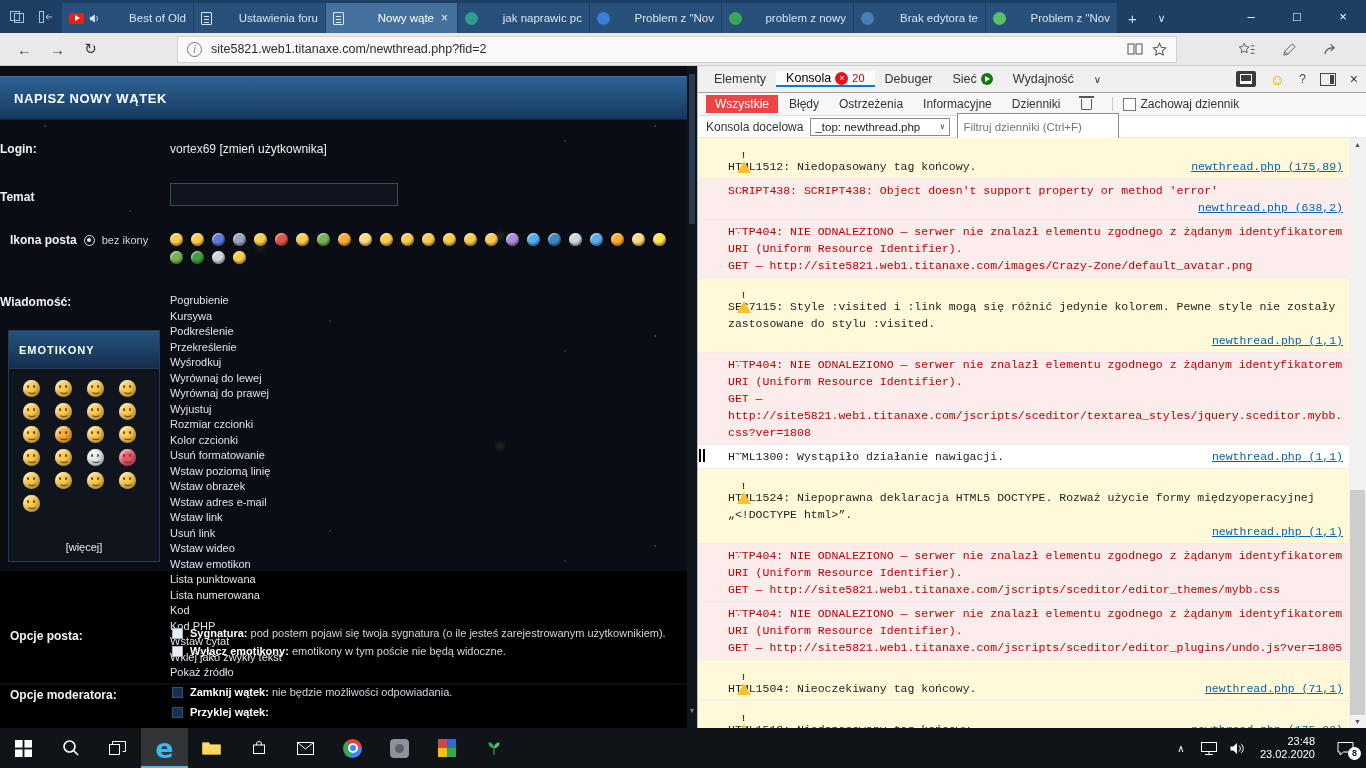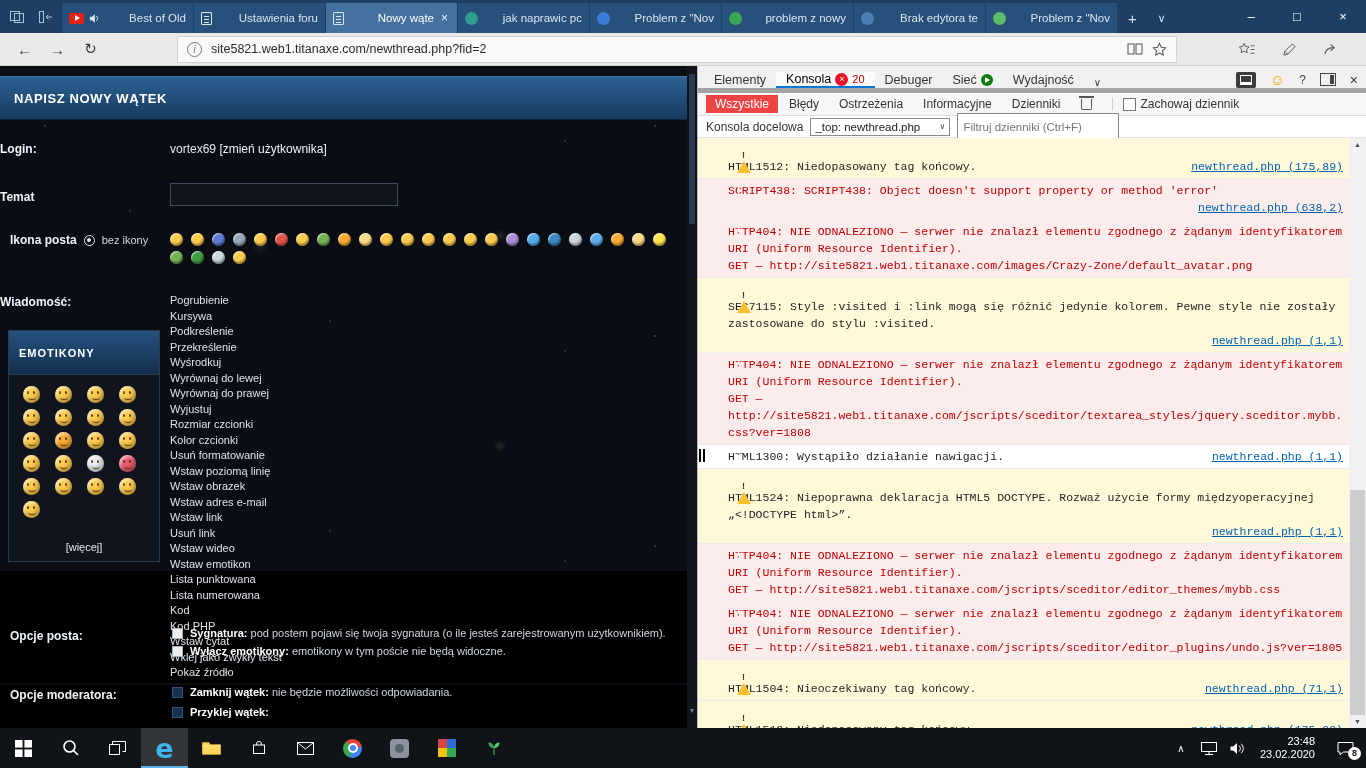--- a/index.html
+++ b/index.html
@@ -62,21 +62,21 @@
   .subject-input { position:absolute; left:170px; top:117px; width:228px; height:23px; background:#10151c; border:1px solid #3c4a61; }
   .iconrow { position:absolute; display:flex; gap:8px; align-items:center; }
   .dot { width:13px; height:13px; border-radius:50%; box-shadow:inset -1px -2px 2px rgba(0,0,0,.4), inset 1px 1px 1px rgba(255,255,255,.55); }
   .radio { width:11px; height:11px; border:1px solid #dfe7ef; border-radius:50%; position:relative; display:inline-block; }
   .radio::after { content:""; position:absolute; left:2.5px; top:2.5px; width:4px; height:4px; border-radius:50%; background:#dfe7ef; }
   .icon-label-row { position:absolute; left:10px; display:flex; align-items:center; gap:7px; font-size:12px; }
   .icon-label-row b { font-size:12px; color:#eef3f8; }
   .small { font-size:11px; color:#cfd6df; }
 
   .emopanel { position:absolute; left:8px; top:264px; width:152px; height:232px; background:#10151d; border:1px solid #2a3a52; }
-  .emopanel-head { height:44px; background:linear-gradient(#24527e,#142f4e); display:flex; align-items:center; padding-left:10px;
+  .emopanel-head { height:38px; background:linear-gradient(#24527e,#142f4e); display:flex; align-items:center; padding-left:10px;
     color:#fff; font-weight:bold; font-size:11px; letter-spacing:1px; border-bottom:1px solid #2a3a52; }
   .emogrid { display:grid; grid-template-columns:repeat(4,17px); gap:6px 15px; padding:11px 0 0 14px; }
   .emo { position:relative; width:17px; height:17px; border-radius:50%; box-shadow:inset -2px -3px 4px rgba(0,0,0,.3), inset 2px 2px 3px rgba(255,255,255,.55); }
   .emo::before { content:""; position:absolute; left:4px; top:5px; width:2px; height:3px; border-radius:50%; background:#5a3e10; box-shadow:6px 0 0 #5a3e10; }
   .emo::after { content:""; position:absolute; left:4px; top:7px; width:8px; height:5px; border:1px solid transparent; border-bottom-color:#5a3e10; border-radius:50%; }
   .emomore { position:absolute; left:0; right:0; bottom:8px; text-align:center; font-size:11px; color:#e3e9f0; }
 
   .editor-menu { position:absolute; left:170px; top:227px; width:300px; }
   .menu-item { font-size:11px; line-height:15.5px; color:#dde3ea; white-space:nowrap; }
 
@@ -86,21 +86,21 @@
   .optrow b { color:#fff; }
   .cb-light { flex:none; margin-top:1px; width:11px; height:11px; background:#e9eef3; border:1px solid #aab4bf; }
   .cb-dark { flex:none; margin-top:1px; width:11px; height:11px; background:#16314f; border:1px solid #2f5277; }
   .f-divider { position:absolute; left:0; top:617px; width:687px; height:2px; background:#0a0e14; }
   .f-scroll { position:absolute; right:0; top:0; width:10px; height:662px; background:#10151c; }
   .f-thumb { position:absolute; left:2px; right:2px; top:8px; height:150px; background:#2b3a50; }
   .f-scroll-down { position:absolute; left:0; right:0; bottom:14px; text-align:center; font-size:7px; color:#6b7f99; }
 
   
   .devtools { position:absolute; left:697px; top:66px; width:669px; height:662px; background:#fff; border-left:1px solid #b9b9b9; }
-  .dt-tabs { height:27px; background:#f0f0f0; border-bottom:5px solid #a3a3a3; display:flex; align-items:flex-end; padding-left:6px; }
+  .dt-tabs { height:27px; background:#f0f0f0; border-bottom:1px solid #a3a3a3; display:flex; align-items:center; padding-left:6px; }
   .dt-tab { display:flex; align-items:center; gap:4px; padding:0 10px; font-size:12.5px; color:#333; }
   .dt-tab.active { background:#fbfbfb; color:#000; border-bottom:2px solid #0078d7; }
   .dt-badge { width:13px; height:13px; border-radius:50%; background:#e81123; color:#fff; font-size:9px; display:flex; align-items:center; justify-content:center; }
   .dt-badge-count { color:#c00000; font-size:11px; }
   .dt-play { width:12px; height:12px; border-radius:50%; background:#107c10; position:relative; }
   .dt-play::after { content:""; position:absolute; left:4.5px; top:3px; border-left:5px solid #fff; border-top:3px solid transparent; border-bottom:3px solid transparent; }
   .dt-tabs-right { margin-left:auto; display:flex; align-items:center; gap:14px; padding-right:8px; }
   .dt-ic { display:flex; align-items:center; justify-content:center; color:#444; font-size:12px; }
   .dt-ic.smiley { color:#f0a500; font-size:15px; }
   .dock-state { width:20px; height:16px; background:#3b3b3b; border-radius:2px; position:relative; }

